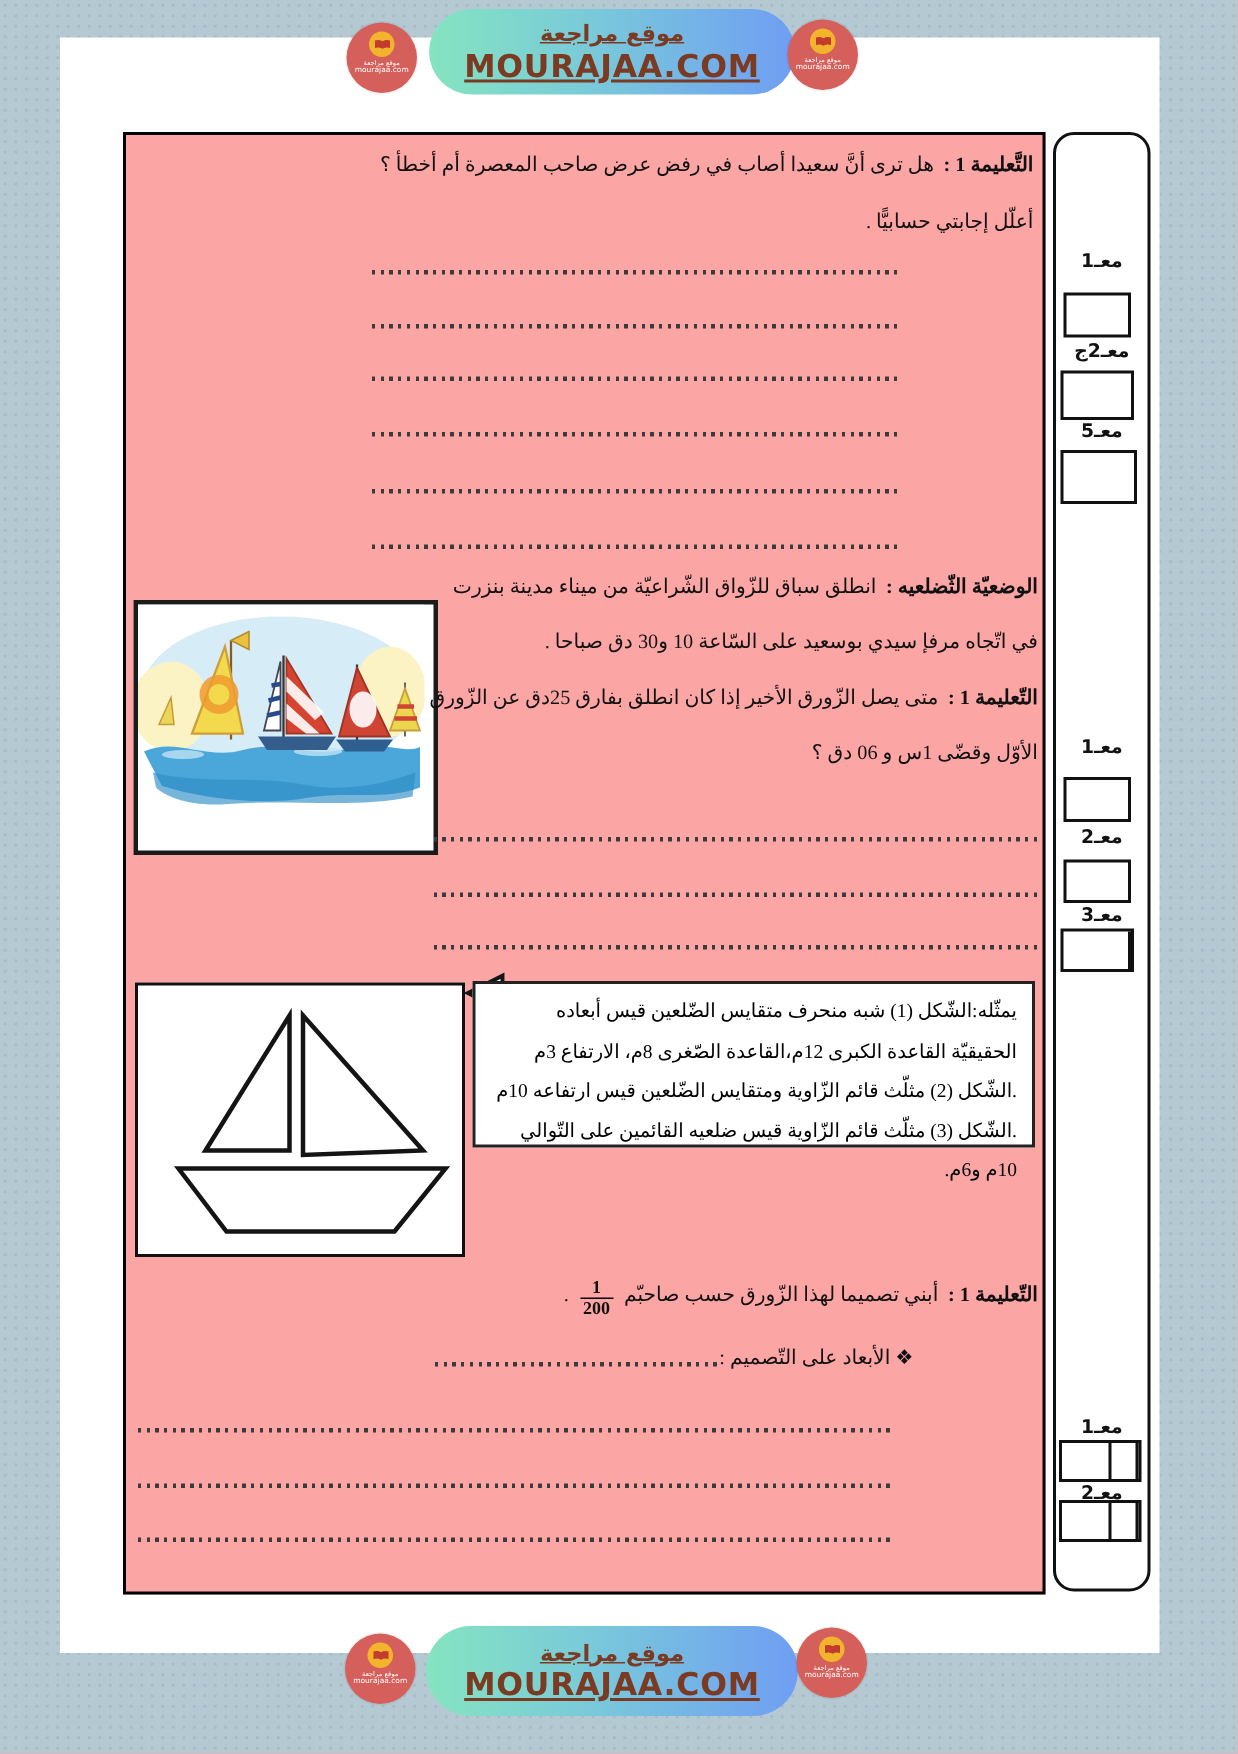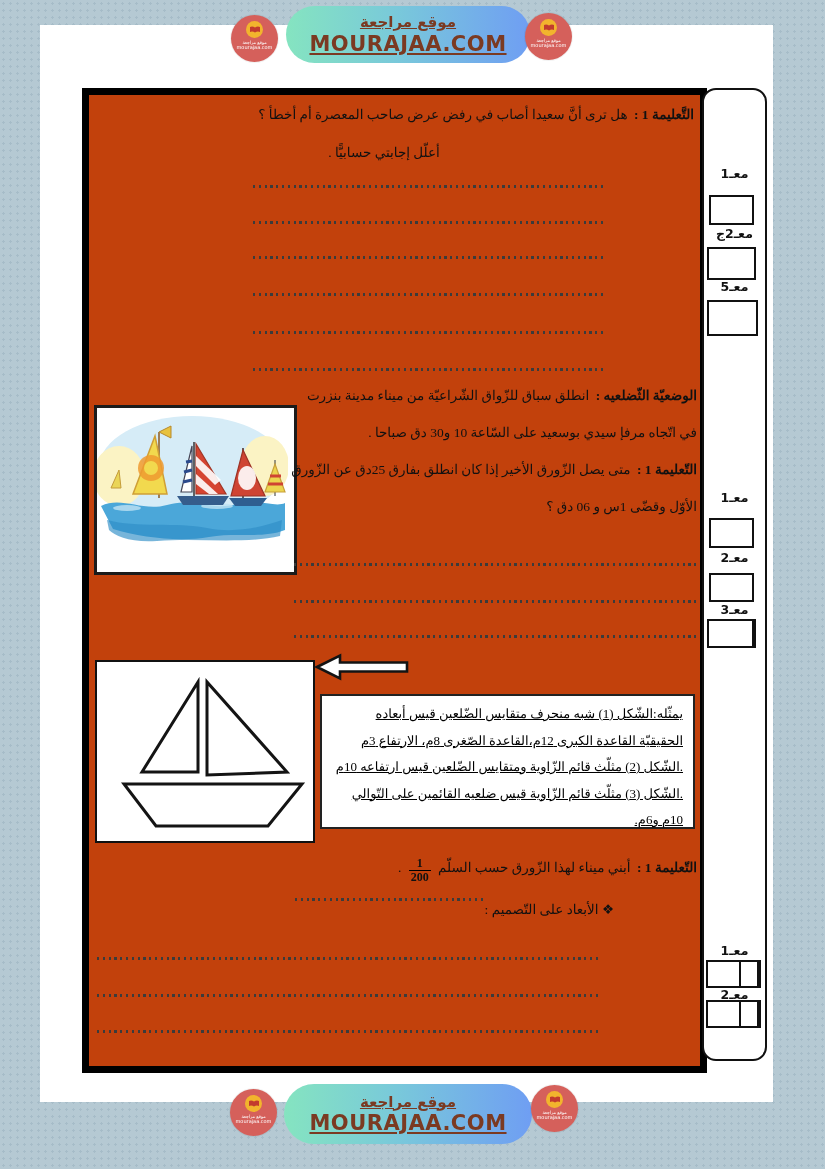--- a/index.html
+++ b/index.html
@@ -22,45 +22,45 @@
   }
   .brand-ar{font-family:"DejaVu Sans","Liberation Sans",sans-serif;font-size:15px;font-weight:bold;color:#7b3a22;text-decoration:underline;line-height:1.25;}
   .brand-en{font-family:"DejaVu Sans","Liberation Sans",sans-serif;font-size:21px;font-weight:bold;color:#7b3a22;text-decoration:underline;letter-spacing:.5px;line-height:1.15;}
   
   .logo-badge{width:47px;height:47px;border-radius:50%;background:#d5605b;z-index:6;
     display:flex;flex-direction:column;align-items:center;box-shadow:0 0 0 1px rgba(0,0,0,.05);}
   .logo-yellow{width:17px;height:17px;border-radius:50%;background:#f2b42d;margin-top:6px;display:flex;align-items:center;justify-content:center;}
   .logo-line1{font-family:"DejaVu Sans",sans-serif;font-size:4.5px;color:#ffffff;margin-top:2px;line-height:1.2;}
   .logo-line2{font-family:"DejaVu Sans",sans-serif;font-size:5px;color:#ffffff;line-height:1.1;}
   
-  .content-box{left:82px;top:88px;width:611px;height:971px;border:7px solid #000000;background:#c2410c;}
+  .content-box{left:82px;top:88px;width:611px;height:971px;border:2px solid #000000;background:#fca5a5;}
   .rtl{direction:rtl;unicode-bidi:embed;text-align:right;}
   .para{font-size:13.5px;color:#111;line-height:2.6;}
   .lbl{font-weight:bold;margin-left:3px;}
   
   .dotted-line{height:3px;
     background-image:repeating-linear-gradient(90deg,#3b3b3b 0 2.2px,transparent 2.2px 5.8px);
     background-repeat:repeat-x;background-position:left bottom;}
   
   .sail-img-box{left:5px;top:310px;width:197px;height:164px;border:3px solid #1b1b1b;background:#fff;}
   .boat-design-box{left:6px;top:565px;width:216px;height:179px;border:2.5px solid #111;background:#fff;}
-  .desc-box{left:231px;top:599px;width:375px;height:135px;border:2px solid #222;background:#fff;
-    padding:5px 10px;box-sizing:border-box;font-size:13px;line-height:26.5px;text-decoration:underline;}
+  .desc-box{left:231px;top:564px;width:375px;height:111px;border:2px solid #222;background:#fff;
+    padding:5px 10px;box-sizing:border-box;font-size:13px;line-height:26.5px;}
   
   .frac{display:inline-block;vertical-align:-9px;text-align:center;font-weight:bold;font-size:12px;line-height:1.1;margin:0 4px;}
   .frac .num{display:block;border-bottom:1.6px solid #000;padding:0 3px;}
   .frac .den{display:block;padding:0 2px;}
   
   .score-rail{left:702px;top:88px;width:61px;height:969px;border:2.5px solid #111;border-radius:14px;background:#fff;}
   .score-label{left:0;width:100%;text-align:center;font-family:"DejaVu Sans","Liberation Sans",sans-serif;
     font-size:12.5px;font-weight:bold;color:#111;direction:rtl;}
   .score-box{border:2px solid #111;background:#fff;display:flex;}
   .score-cell{flex:1;}
   .score-cell + .score-cell{border-right:2px solid #111;}
-  .dims-row{display:flex;direction:rtl;}
+  .dims-row{display:flex;direction:rtl;align-items:flex-end;}
   .dims-row .dotted-line{flex:1;margin-bottom:6px;}
 </style>
 </head>
 <body>
 
 <div class="abs sheet"></div>
 
 <div class="abs logo-badge" style="left:231px;top:15px;">
   <span class="logo-yellow">
     <svg width="12" height="8" viewBox="0 0 12 8">
@@ -83,21 +83,21 @@
   <span class="logo-line1">موقع مراجعة</span>
   <span class="logo-line2">mourajaa.com</span>
 </div>
 
 <div class="abs content-box">
 
   <p class="abs rtl para" style="right:6px;top:2px;width:588px;margin:0;">
     <span class="lbl">التَّعليمة 1 :</span>
     <span>هل ترى أنَّ سعيدا أصاب في رفض عرض صاحب المعصرة أم أخطأ ؟</span>
   </p>
-  <p class="abs rtl para" style="right:22px;top:40px;width:588px;margin:0;text-align:center;">
+  <p class="abs rtl para" style="right:6px;top:40px;width:588px;margin:0;">
     <span>أعلّل إجابتي حسابيًّا .</span>
   </p>
 
   <div class="abs dotted-line" style="left:164px;top:90px;width:354px;"></div>
   <div class="abs dotted-line" style="left:164px;top:126px;width:354px;"></div>
   <div class="abs dotted-line" style="left:164px;top:161px;width:354px;"></div>
   <div class="abs dotted-line" style="left:164px;top:198px;width:354px;"></div>
   <div class="abs dotted-line" style="left:164px;top:236px;width:354px;"></div>
   <div class="abs dotted-line" style="left:164px;top:273px;width:354px;"></div>
 
@@ -159,21 +159,21 @@
       <polygon points="27,122 205,122 171,164 59,164" fill="none" stroke="#141414" stroke-width="3"></polygon>
     </svg>
   </div>
 
   <div class="abs rtl desc-box">
     <span>يمثّله:الشّكل (1)  شبه منحرف متقايس الضّلعين قيس أبعاده الحقيقيّة القاعدة الكبرى 12م،القاعدة الصّغرى 8م، الارتفاع 3م .الشّكل (2) مثلّث قائم الزّاوية ومتقايس الضّلعين قيس ارتفاعه 10م .الشّكل (3) مثلّث قائم الزّاوية قيس ضلعيه القائمين على التّوالي 10م و6م.</span>
   </div>
 
   <p class="abs rtl para" style="right:3px;top:758px;width:400px;margin:0;line-height:30px;">
     <span class="lbl">التّعليمة 1 :</span>
-    <span>أبني ميناء لهذا الزّورق حسب السلّم</span>
+    <span>أبني تصميما لهذا الزّورق حسب صاحبّم</span>
     <span class="frac"><span class="num">1</span><span class="den">200</span></span>
     <span>.</span>
   </p>
 
   <div class="abs dims-row" style="left:206px;right:86px;top:803px;height:24px;">
     <span class="rtl para" style="line-height:24px;">❖ الأبعاد على التّصميم :</span>
     <span class="dotted-line"></span>
   </div>
 
   <div class="abs dotted-line" style="left:8px;top:862px;width:504px;"></div>

